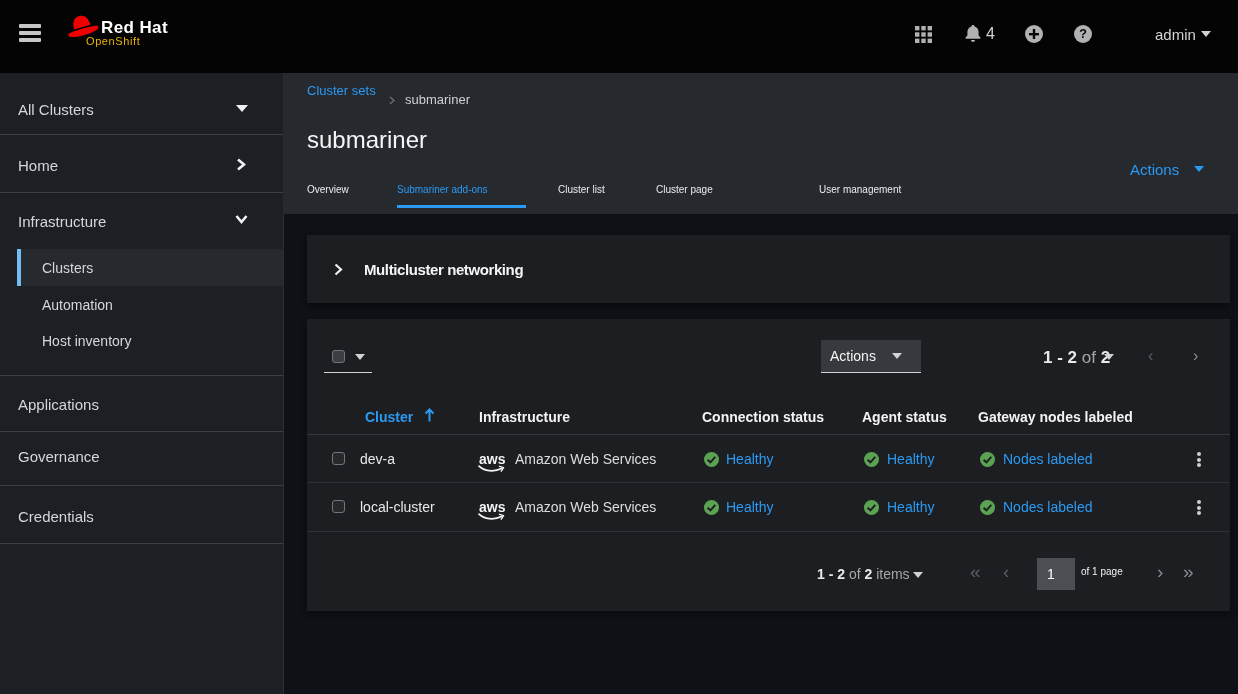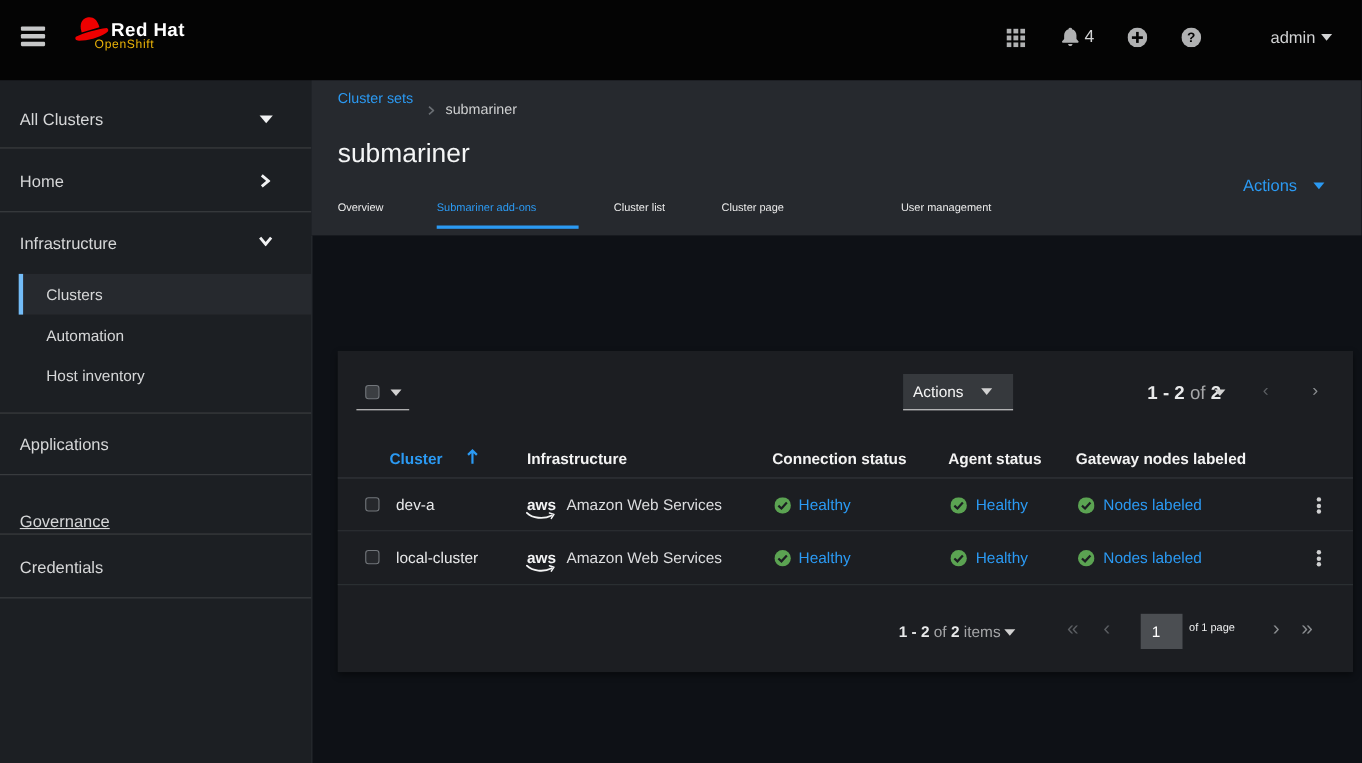--- a/index.html
+++ b/index.html
@@ -114,21 +114,21 @@
       </svg>
 
     <div class="abs" style="left:17px;top:176px;width:266px;height:37px;background:#26292e;border-left:4px solid #73bcf7;"></div>
     <div class="subitem" style="top:187px;">Clusters</div>
     <div class="subitem" style="top:224px;">Automation</div>
     <div class="subitem" style="top:260px;">Host inventory</div>
 
     <div class="sdiv" style="top:302px;"></div>
     <div class="navitem" style="top:323px;">Applications</div>
     <div class="sdiv" style="top:358px;"></div>
-    <div class="navitem" style="top:393px;text-decoration:underline;">Governance</div>
+    <div class="navitem" style="top:375px;">Governance</div>
     <div class="sdiv" style="top:412px;"></div>
     <div class="navitem" style="top:435px;">Credentials</div>
     <div class="sdiv" style="top:470px;"></div>
   </div>
 
   <div class="abs" style="left:283px;top:214px;width:1px;height:480px;background:#2b2f34;"></div>
 
   <div id="pagehead">
     <div class="abs" style="left:24px;top:8px;">
       <span class="crumb-link">Cluster sets</span>
@@ -144,40 +144,46 @@
     <div class="abs caret" style="left:911px;top:93px;border-top-color:#2b9af3;"></div>
 
     <div class="tab" style="left:24px;top:111px;">Overview</div>
     <div class="tab" style="left:114px;top:111px;color:#2b9af3;">Submariner add-ons</div>
     <div class="tab" style="left:275px;top:111px;">Cluster list</div>
     <div class="tab" style="left:373px;top:111px;">Cluster page</div>
     <div class="tab" style="left:488px;top:111px;margin-left:48px;">User management</div>
     <div class="abs" style="left:114px;top:132px;width:129px;height:3px;background:#2b9af3;"></div>
   </div>
 
+  <div class="card" style="top:235px;height:68px;">
+    <svg class="abs" style="left:27px;top:28px;" width="9" height="13" viewBox="0 0 9 13">
+        <path d="M1.5 1.5 L7 6.5 L1.5 11.5" stroke="#f0f1f2" stroke-width="2.2" fill="none"></path>
+      </svg>
+    <div class="abs" style="left:57px;top:26px;font-size:15px;font-weight:bold;letter-spacing:-.4px;color:#f4f5f6;">Multicluster networking</div>
+  </div>
 
   <div class="card" style="top:319px;height:292px;">
 
     <div class="abs" style="left:17px;top:53px;width:48px;height:1px;background:#d2d2d2;"></div>
     <div class="abs" style="left:25px;top:31px;width:13px;height:13px;background:#3b3e42;border:1.5px solid #72767b;border-radius:3px;"></div>
     <div class="abs caret" style="left:48px;top:35px;"></div>
 
 
 
     <div class="toggle-gray" style="left:514px;top:21px;width:100px;height:33px;">
       <span style="margin-left:9px;">Actions</span>
       <span class="caret" style="margin-left:16px;"></span>
     </div>
 
     <div class="abs" style="left:736px;top:29px;font-size:17px;color:#e8e9ea;"><b>1 - 2</b> <span class="muted">of</span> <b>2</b></div>
     <div class="abs caret" style="left:797px;top:35px;"></div>
     <div class="abs" style="left:841px;top:28px;font-size:16px;color:#5b5e62;">‹</div>
     <div class="abs" style="left:886px;top:28px;font-size:16px;color:#8a8d90;">›</div>
 
-    <div class="abs thead" style="left:47px;top:90px;color:#2b9af3;">Cluster</div>
+    <div class="abs thead" style="left:58px;top:90px;color:#2b9af3;">Cluster</div>
     <svg class="abs" style="left:117px;top:89px;" width="11" height="15" viewBox="0 0 11 15">
       <path d="M5.5 1.5 L5.5 13.5 M1.5 5.5 L5.5 1.5 L9.5 5.5" stroke="#2b9af3" stroke-width="2" fill="none"></path>
     </svg>
     <div class="abs thead" style="left:172px;top:90px;">Infrastructure</div>
     <div class="abs thead" style="left:395px;top:90px;">Connection status</div>
     <div class="abs thead" style="left:555px;top:90px;">Agent status</div>
     <div class="abs thead" style="left:671px;top:90px;text-align:center;">Gateway nodes labeled</div>
 
   </div>
 

